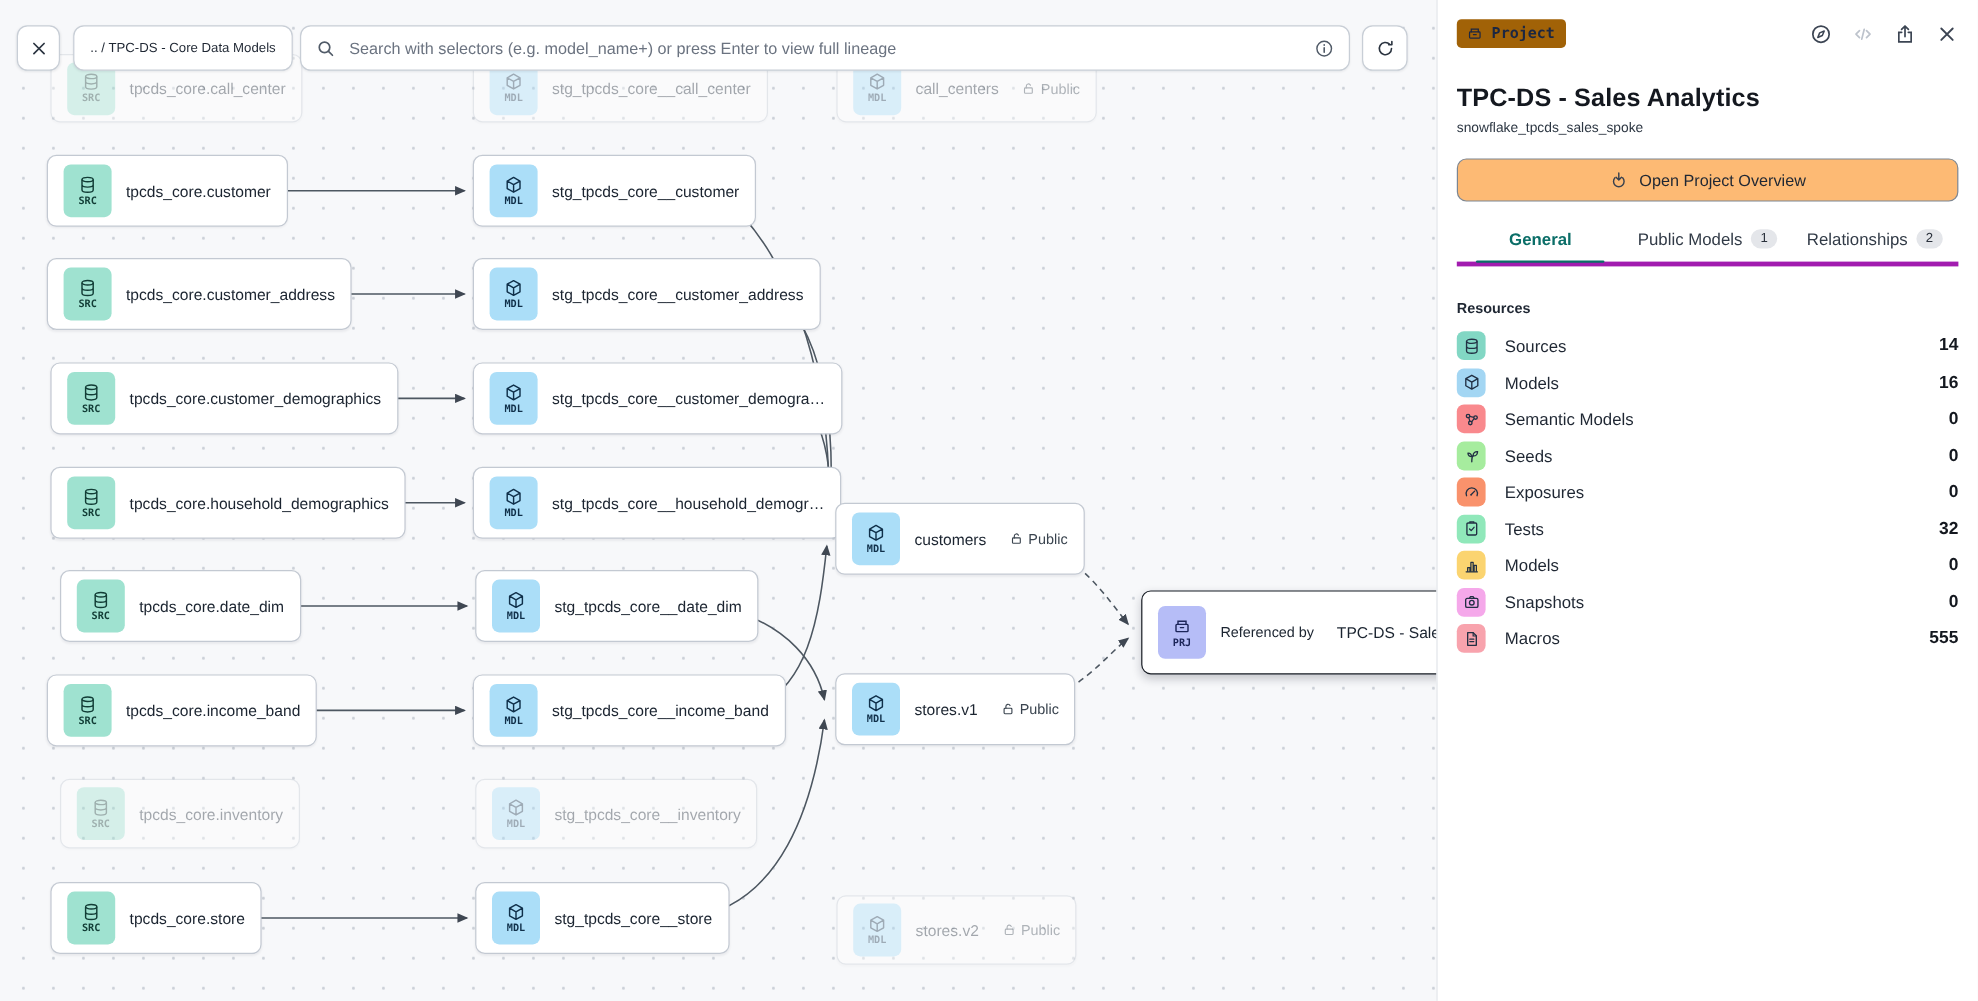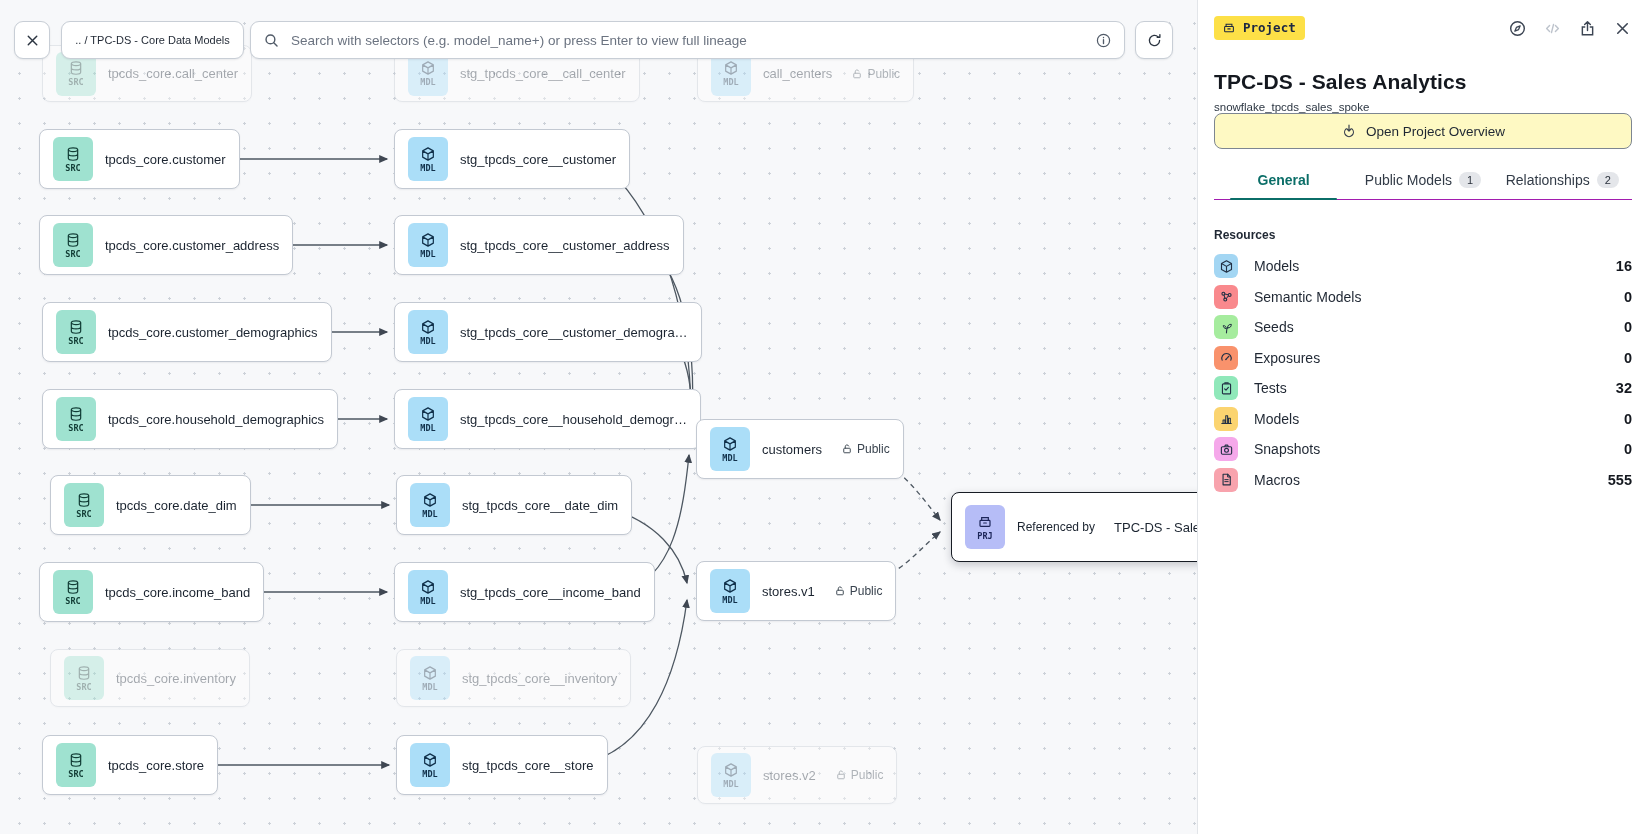--- a/index.html
+++ b/index.html
@@ -40,34 +40,34 @@
   .searchbar { left:250px; top:21px; width:875px; height:38px; padding:0 12px; gap:11px; }
   .searchbar input { flex:1; border:none; outline:none; font-size:13.5px; color:#1f2733;
     font-family:"Liberation Sans",sans-serif; background:transparent; }
   .searchbar input::placeholder { color:#6b7380; }
   .searchbar .sic { color:#515b68; }
 
   
   .panel { position:absolute; left:1197px; top:0; width:451px; height:834px; background:#fff;
     border-left:1px solid #e2e5e9; padding:16px; }
   .p-head { display:flex; justify-content:space-between; align-items:center; }
-  .p-badge { display:inline-flex; align-items:center; gap:7px; background:#fde047; color:#1c2742;
+  .p-badge { display:inline-flex; align-items:center; gap:7px; background:#a16207; color:#1c2742;
     font-family:"DejaVu Sans Mono",monospace; font-size:12.5px; font-weight:bold;
     padding:4px 9px 5px 8px; border-radius:4px; }
   .p-badge svg { width:14px; height:14px; }
   .p-icons { display:flex; gap:16px; align-items:center; color:#3c4553; }
   .p-icons svg { width:19px; height:19px; }
   .p-icons .dim { color:#bdc3cc; }
   .p-title { margin-top:30px; font-size:21px; font-weight:bold; color:#14181f; letter-spacing:.1px; }
   .p-sub { margin-top:7px; font-size:11.5px; color:#2d3743; }
-  .p-btn { width:100%; height:36px; border:1px solid #7d8691; border-radius:8px;
-    background:#fef9c3; display:flex; align-items:center; justify-content:center; gap:9px;
+  .p-btn { margin-top:19px; width:100%; height:36px; border:1px solid #7d8691; border-radius:8px;
+    background:#fdba74; display:flex; align-items:center; justify-content:center; gap:9px;
     font-size:13.5px; color:#1f2733; font-family:"Liberation Sans",sans-serif; }
   .p-btn svg { width:16px; height:16px; color:#39414e; }
-  .tabs { margin-top:23px; display:flex; border-bottom:1px solid #a21caf; }
+  .tabs { margin-top:23px; display:flex; border-bottom:4px solid #a21caf; }
   .tab { flex:1; padding-bottom:11px; font-size:14px; color:#323b47;
     display:flex; align-items:center; justify-content:center; gap:7px; position:relative; cursor:default; }
   .tab.active { color:#0b6e68; font-weight:bold; }
   .tab.active::after { content:""; position:absolute; left:16px; right:16px; bottom:-1px;
     height:2.5px; background:#0b6e68; border-radius:2px; }
   .tbadge { background:#e4e6ea; border-radius:10px; padding:2px 8px; font-size:11px;
     color:#2a313c; font-weight:normal; }
   .res-h { margin-top:28px; font-size:12px; font-weight:bold; color:#1f2733; }
   .rlist { margin-top:9px; }
   .rrow { display:flex; align-items:center; gap:16px; height:30.5px; }
@@ -517,20 +517,29 @@
     <div class="tab">
         <span>Relationships</span>
         <span class="tbadge">2</span>
       </div>
   </div>
 
   <div class="res-h">Resources</div>
 
   <div class="rlist">
     <div class="rrow">
+      <span class="ric c-src">
+          <svg viewBox="0 0 24 24">
+            <use href="#i-db"></use>
+          </svg>
+        </span>
+      <span class="rname">Sources</span>
+      <span class="rcount">14</span>
+    </div>
+    <div class="rrow">
       <span class="ric c-mdl">
           <svg viewBox="0 0 24 24">
             <use href="#i-cube"></use>
           </svg>
         </span>
       <span class="rname">Models</span>
       <span class="rcount">16</span>
     </div>
     <div class="rrow">
       <span class="ric c-sem">

